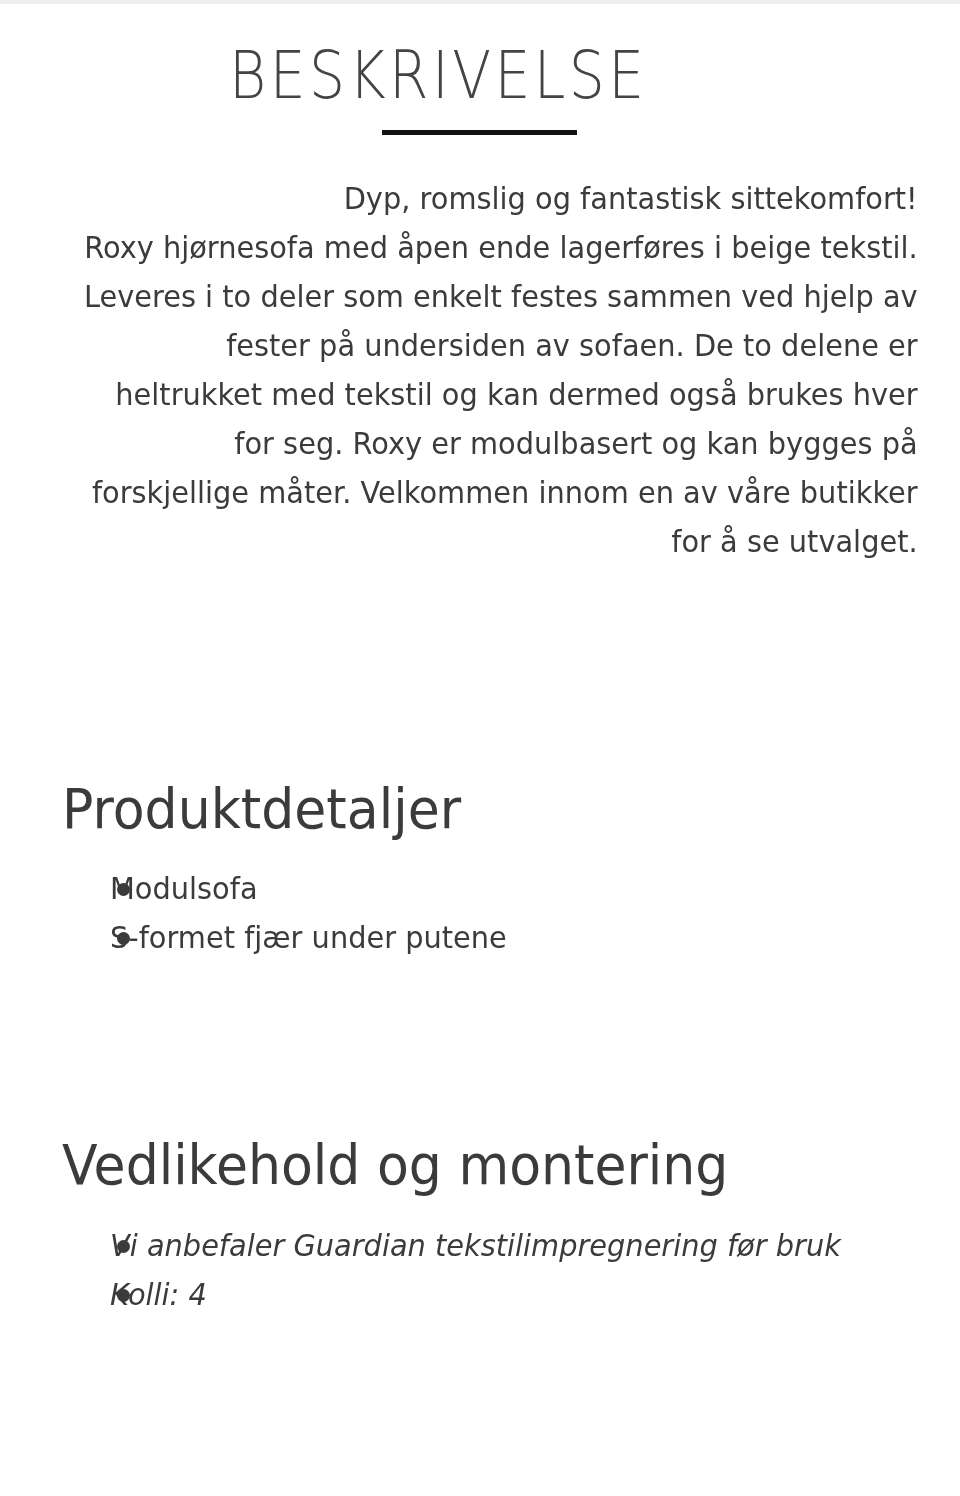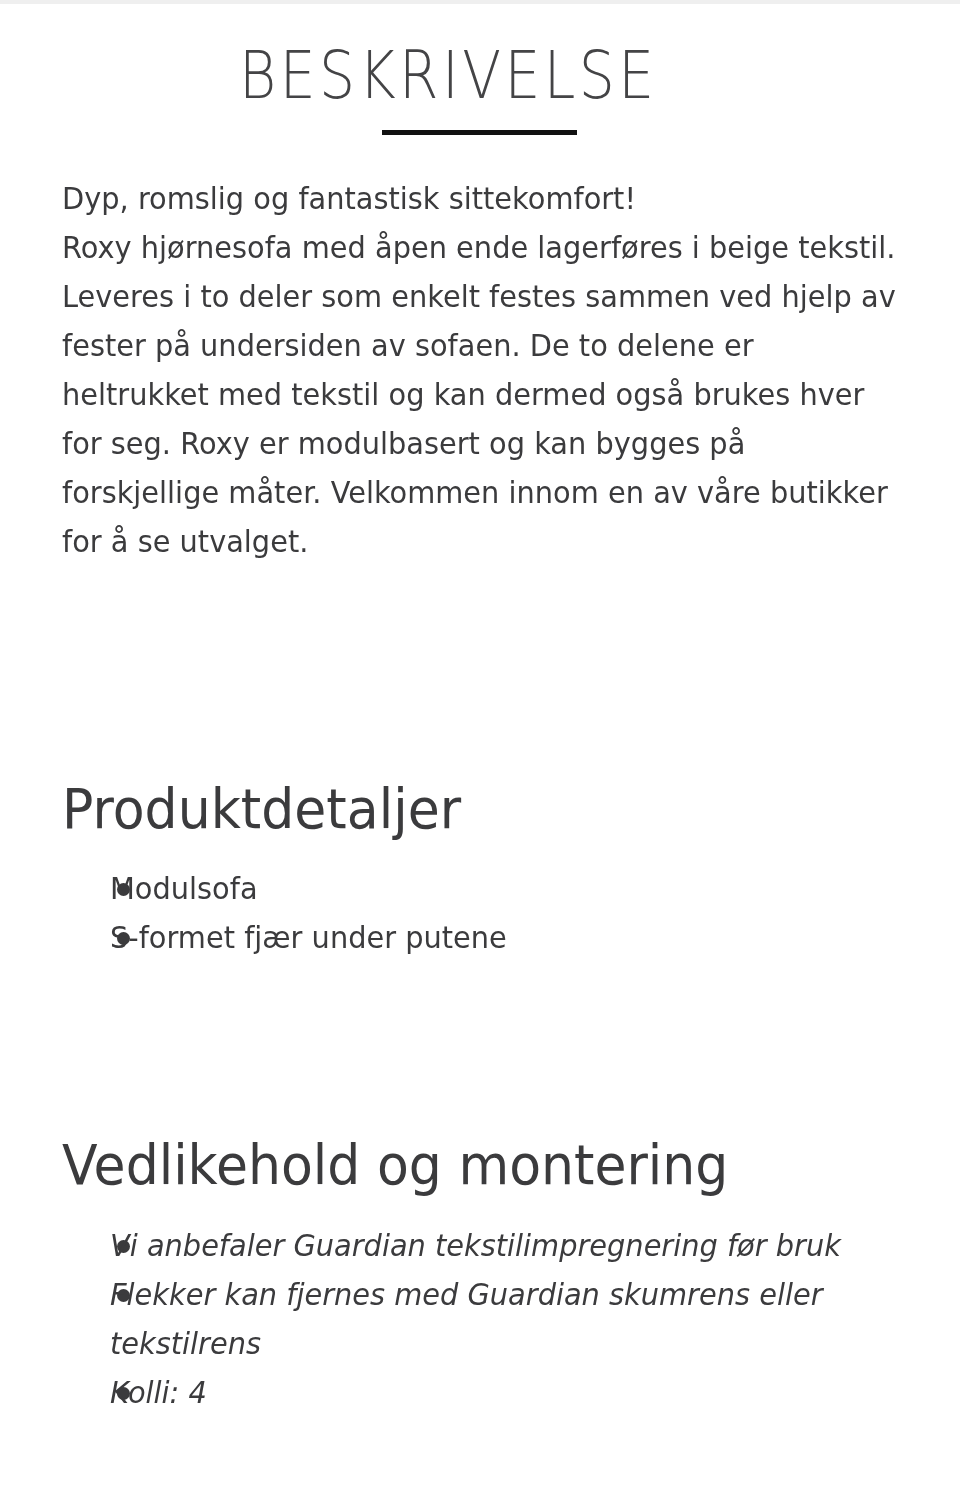--- a/index.html
+++ b/index.html
@@ -17,21 +17,21 @@
     }
     .top-bar {
       position: absolute;
       left: 0; top: 0;
       width: 960px;
       height: 4px;
       background: #efefef;
     }
     .section-header {
       position: absolute;
-      left: 10px;
+      left: 0;
       top: 36px;
       width: 876px;
       text-align: center;
     }
     .section-title {
       display: inline-block;
       font-family: "DejaVu Sans", sans-serif;
       font-weight: 200;
       font-size: 66px;
       letter-spacing: 4px;
@@ -44,26 +44,27 @@
     .title-underline {
       position: absolute;
       left: 382px;
       top: 130px;
       width: 195px;
       height: 5px;
       background: #111111;
     }
     .description {
       position: absolute;
-      left: 62px;
+      left: 76px;
       top: 174px;
       width: 840px;
       font-size: 31px;
       line-height: 49px;
       color: #3b3b3d;
+      text-align: right;
     }
     .description p {
       margin: 0;
       transform: scaleX(0.93);
       transform-origin: left;
       width: 905px;
     }
     .h2 {
       position: absolute;
       left: 62px;
@@ -140,19 +141,15 @@
 </ul>
 
 <h2 class="h2 h2-care">Vedlikehold og montering</h2>
 <ul class="bullets list-care">
   <li>
     <span class="bullet"></span>
     <span class="txt">Vi anbefaler Guardian tekstilimpregnering før bruk</span>
   </li>
   <li>
     <span class="bullet"></span>
-    <span class="txt">Flekker kan fjernes med Guardian skumrens eller tekstilrens</span>
-  </li>
-  <li>
-    <span class="bullet"></span>
     <span class="txt">Kolli: 4</span>
   </li>
 </ul>
 
 </body></html>

